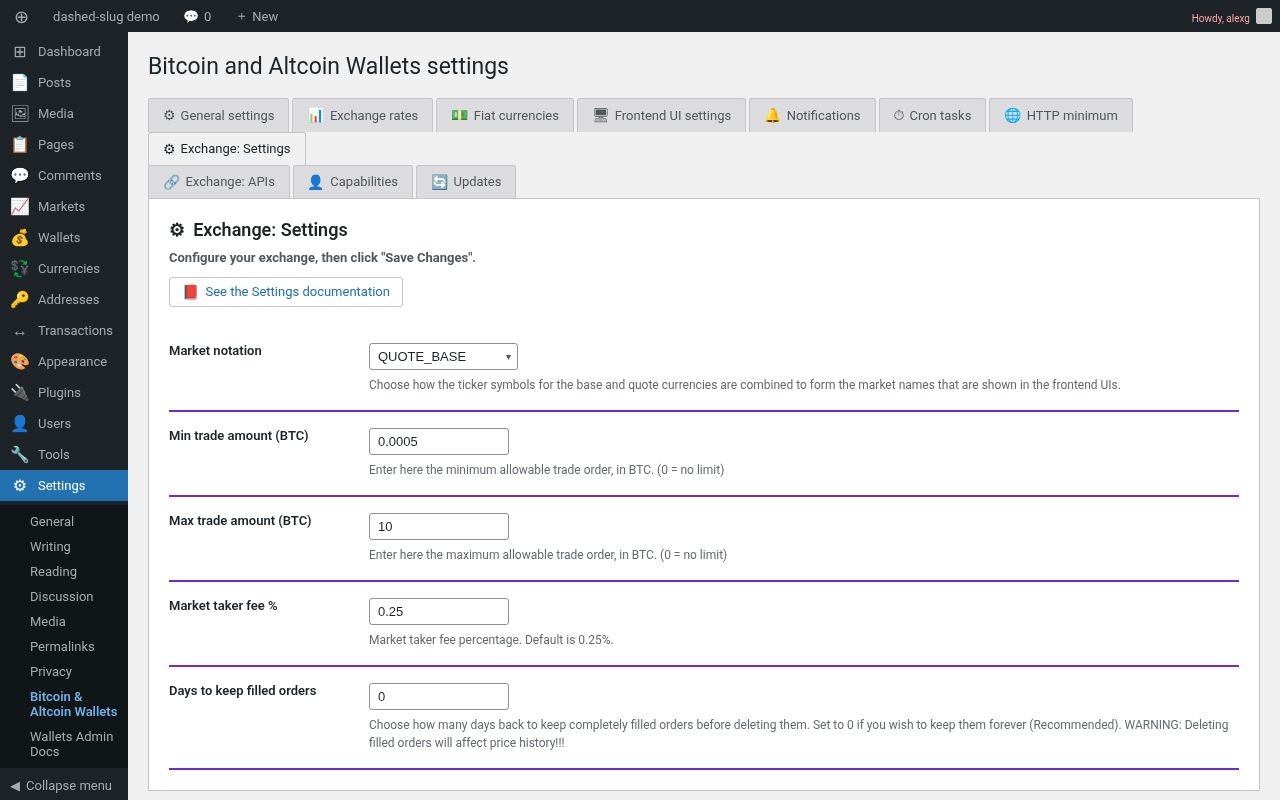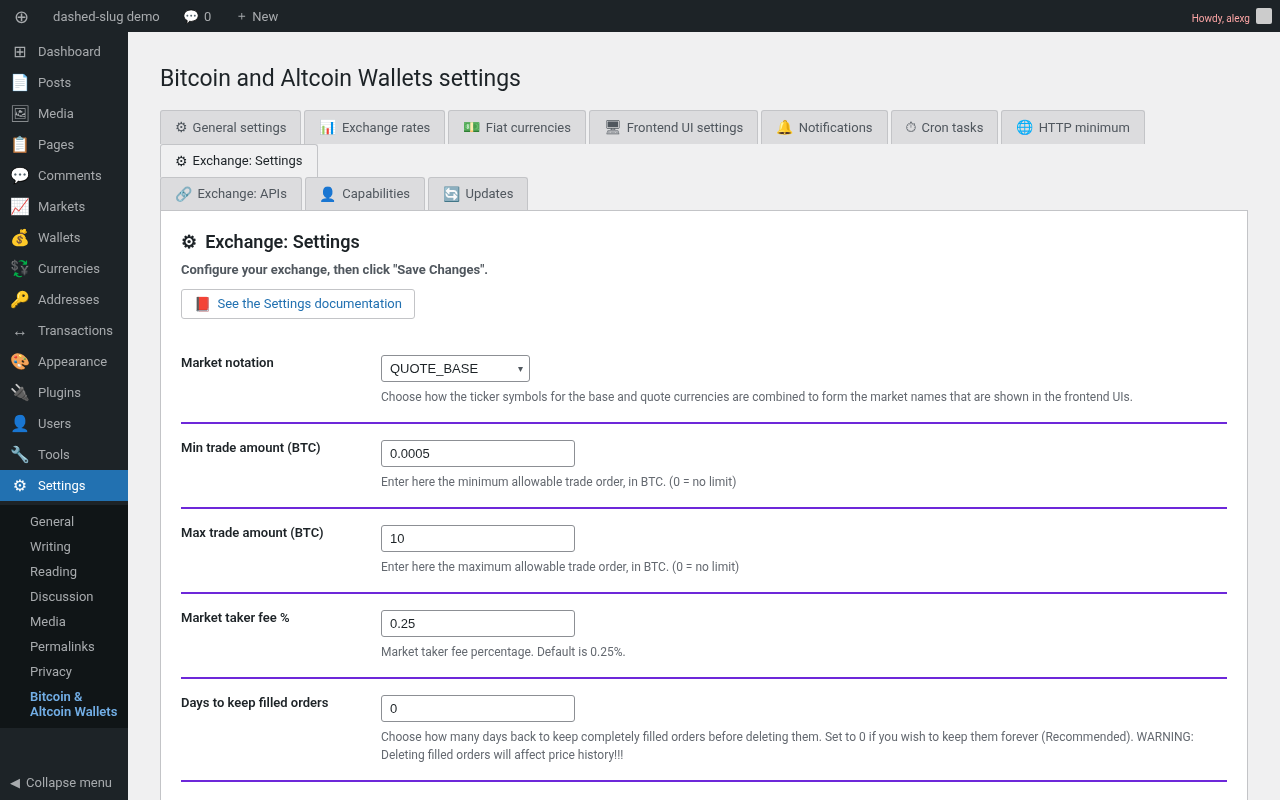--- a/index.html
+++ b/index.html
@@ -57,21 +57,21 @@
       display: block;
       padding: 5px 10px 5px 30px;
       color: #a7aaad;
       font-size: 13px;
       cursor: pointer;
     }
     .sidebar-submenu-item.active { color: #fff; font-weight: 600; }
     .sidebar-submenu-item.highlighted { color: #72aee6; font-weight: 600; }
 
     
-    #main { flex: 1; overflow-y: auto; padding: 12px; background: #f0f0f1; }
+    #main { flex: 1; overflow-y: auto; padding: 0; background: #f0f0f1; }
     #content { padding: 20px 20px 20px 20px; }
 
     
     .page-title { font-size: 23px; font-weight: 400; color: #1d2327; margin-bottom: 16px; line-height: 1.3; }
     .tab-item {
       display: flex;
       align-items: center;
       gap: 5px;
       padding: 8px 14px;
       background: #dcdcde;
@@ -116,21 +116,21 @@
       vertical-align: top;
       width: 200px;
       color: #1d2327;
       font-weight: 600;
       font-size: 13px;
     }
     .settings-value-cell { padding: 16px 0; vertical-align: top; }
     .settings-input {
       display: flex;
       align-items: center;
-      width: 194px;
+      width: 140px;
       border: 1px solid #8c8f94;
       border-radius: 3px;
       overflow: hidden;
       margin-bottom: 6px;
       background: #fff;
     }
     .settings-input input {
       border: none;
       outline: none;
       padding: 5px 8px;
@@ -257,20 +257,23 @@
 
     <div class="sidebar-submenu">
       <div class="sidebar-submenu-item">General</div>
       <div class="sidebar-submenu-item">Writing</div>
       <div class="sidebar-submenu-item">Reading</div>
       <div class="sidebar-submenu-item">Discussion</div>
       <div class="sidebar-submenu-item">Media</div>
       <div class="sidebar-submenu-item">Permalinks</div>
       <div class="sidebar-submenu-item">Privacy</div>
       <div class="sidebar-submenu-item highlighted active">Bitcoin &amp; Altcoin Wallets</div>
+      <div class="sidebar-submenu-item">
+        <span>Wallets Admin Docs</span>
+      </div>
     </div>
 
     <div style="padding: 10px; color: #a7aaad; font-size: 13px; cursor: pointer; display: flex; align-items: center; gap: 6px; margin-top: auto;">
       <span>◀</span>
       <span>Collapse menu</span>
     </div>
   </div>
 
   <div id="main">
     <div id="content">

